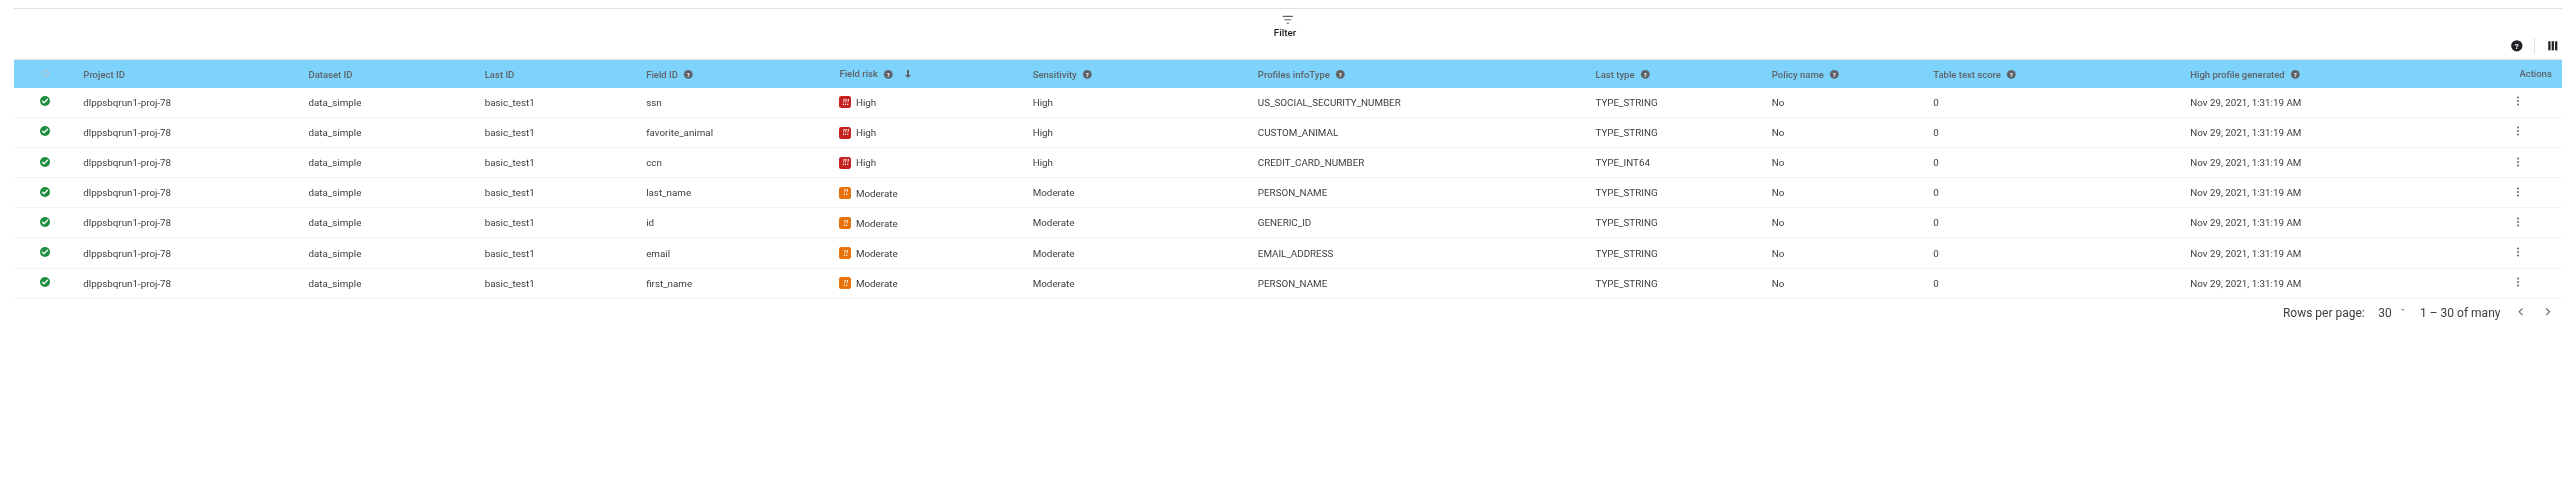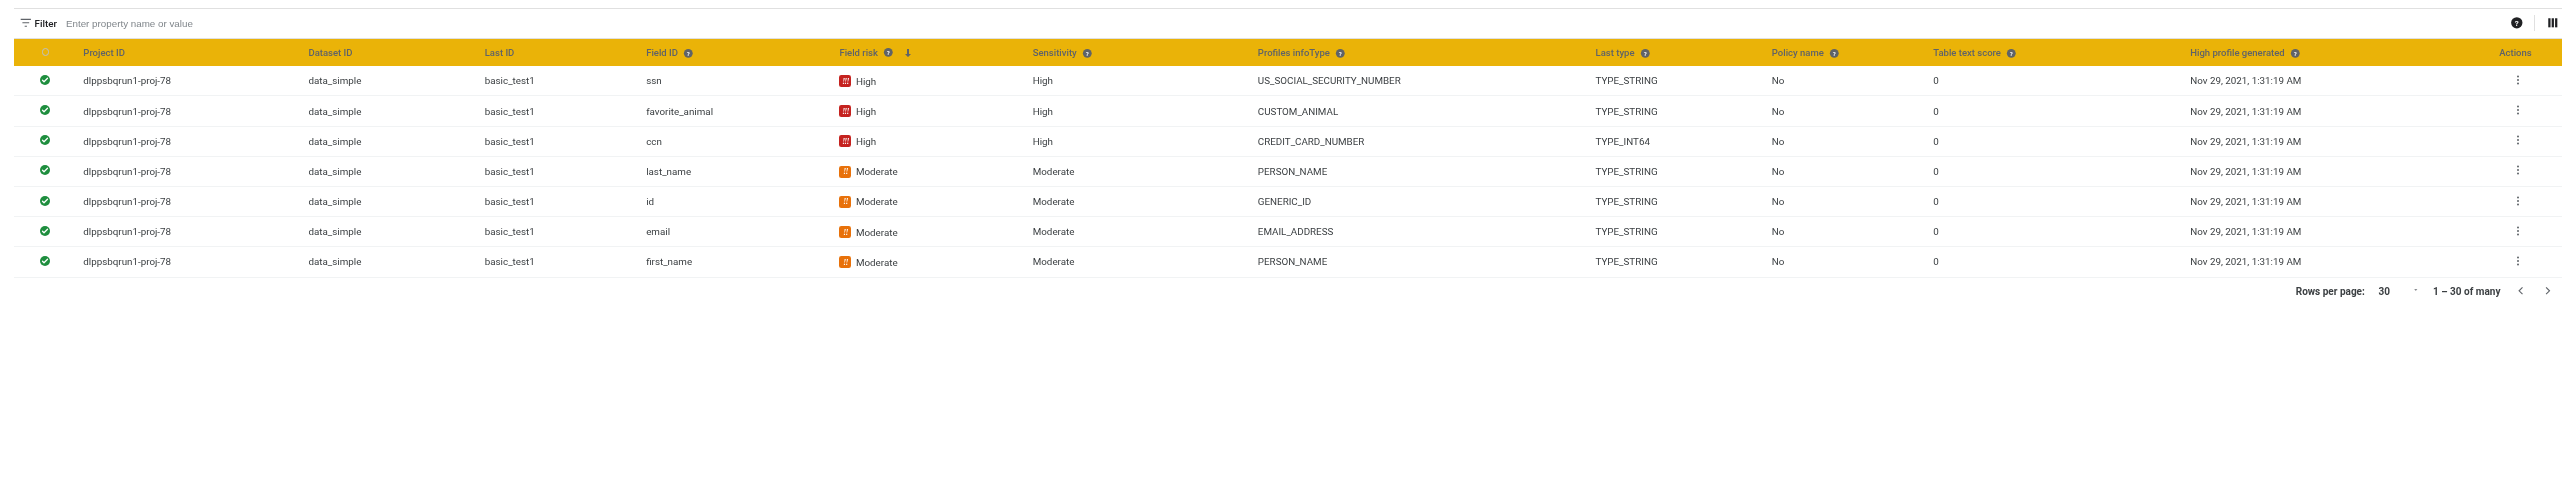--- a/index.html
+++ b/index.html
@@ -1,28 +1,28 @@
 <!DOCTYPE html>
 <html><head>
 <meta charset="utf-8">
 <style>
   * { box-sizing: border-box; margin: 0; padding: 0; }
   html, body { font-family: Roboto, "Helvetica Neue", Arial, sans-serif; font-size: 9.8px; color: #202124; background: #fff; }
   .wrap { padding: 7.6px 13.6px; }
   .title { font-size: 13.6px; font-weight: 500; margin-bottom: 7.6px; }
-  .toolbar { display: flex; align-items: center; border-top: 0.8px solid #e0e0e0; border-bottom: 0.8px solid #e0e0e0; padding: 4.5px 3px; }
+  .toolbar { display: flex; align-items: center; border-top: 0.8px solid #e0e0e0; border-bottom: 0.8px solid #e0e0e0; padding: 4.5px 3px; flex-direction: column; }
   .filter-icon { width: 18px; display: flex; align-items: center; justify-content: center; color: #5f6368; }
   .filter-label { font-size: 9.8px; font-weight: 500; margin-right: 6px; }
   .filter-input { flex: 1; border: none; outline: none; font-size: 9.8px; color: #5f6368; background: transparent; padding: 4.5px 3px; }
   .filter-input::placeholder { color: #80868b; }
   .toolbar-right { display: flex; align-items: center; gap: 10.6px; margin-left: auto; }
   .icon-btn { display: inline-flex; align-items: center; justify-content: center; color: #202124; cursor: pointer; }
   .divider { width: 0.8px; height: 16.7px; background: #e0e0e0; }
   table { width: 100%; border-collapse: collapse; table-layout: fixed; }
-  thead th { background: #eab308; font-size: 9.5px; font-weight: 500; color: #5f6368; text-align: left; padding: 7.6px 6px; white-space: nowrap; }
+  thead th { background: #7dd3fc; font-size: 9.5px; font-weight: 500; color: #5f6368; text-align: left; padding: 7.6px 6px; white-space: nowrap; }
   tbody td { font-size: 9.8px; color: #3c4043; padding: 7.6px 6px; border-bottom: 0.8px solid #f1f3f4; white-space: nowrap; overflow: hidden; text-overflow: ellipsis; }
   col.c-status { width: 30px; }
   col.c-project { width: 106px; }
   col.c-dataset { width: 83px; }
   col.c-table { width: 76px; }
   col.c-field { width: 91px; }
   col.c-risk { width: 91px; }
   col.c-sens { width: 106px; }
   col.c-infotype { width: 159px; }
   col.c-datatype { width: 83px; }
@@ -33,41 +33,40 @@
   .help-ic { display: inline-flex; vertical-align: middle; margin-left: 3px; }
   .help-ic svg, .sort-arrow svg { display: block; }
   .sort-arrow { display:inline-flex; vertical-align: middle; margin-left: 6px; color: #5f6368; }
   .status-cell { text-align: center; }
   .status-ok { display:inline-flex; align-items:center; justify-content:center; }
   .risk-badge { display:inline-flex; width:12px; height:12px; border-radius:2.3px; align-items:center; justify-content:center; color:#fff; font-family: Georgia, serif; font-style: italic; font-weight: 700; font-size:7.6px; margin-right: 4.5px; vertical-align: middle; letter-spacing: -0.8px; }
   .risk-high { background:#c5221f; }
   .risk-moderate { background:#e8710a; }
   .risk-text { vertical-align: middle; }
   .row-menu { text-align:center; color:#5f6368; cursor:pointer; }
-  .footer { display:flex; align-items:center; justify-content:flex-end; gap:13.6px; padding: 6px 7.6px; color:#3c4043; font-size: 10px; font-weight: bold; }
-  .footer .sel { display:inline-flex; align-items:flex-start; gap:22px; cursor:pointer; }
+  .footer { display:flex; align-items:center; justify-content:flex-end; gap:13.6px; padding: 6px 7.6px; color:#3c4043; font-size: 12px; }
+  .footer .sel { display:inline-flex; align-items:flex-start; gap:7px; cursor:pointer; }
   .footer .nav { display:inline-flex; gap:13.6px; }
   .footer .nav span { color:#5f6368; cursor:pointer; }
   .th-label { vertical-align: middle; }
   .status-head { display:inline-block; width:7.6px; height:7.6px; border-radius:50%; border: 1.5px solid #bdc1c6; }
-  .actions-head { text-align: center; padding-right: 10.6px; }
+  .actions-head { text-align: right; padding-right: 10.6px; }
 </style>
 </head>
 <body>
 
 <div class="wrap">
 
   <div class="toolbar">
     <span class="filter-icon">
       <svg width="13.6" height="13.6" viewBox="0 0 24 24" fill="currentColor">
           <path d="M3 5h18v2H3V5zm3 6h12v2H6v-2zm4 6h4v2h-4v-2z"></path>
         </svg>
     </span>
     <span class="filter-label">Filter</span>
-    <input class="filter-input" type="text" placeholder="Enter property name or value" style="">
     <div class="toolbar-right">
       <span class="icon-btn">
         <svg width="13.6" height="13.6" viewBox="0 0 24 24" style="font-size:13px">
             <circle cx="12" cy="12" r="10" fill="#202124"></circle>
             <text x="12" y="17" text-anchor="middle" font-size="14" font-weight="700" fill="#fff">?</text>
           </svg>
       </span>
       <span class="divider"></span>
       <span class="icon-btn">
         <svg width="13.6" height="13.6" viewBox="0 0 24 24" fill="#202124">

